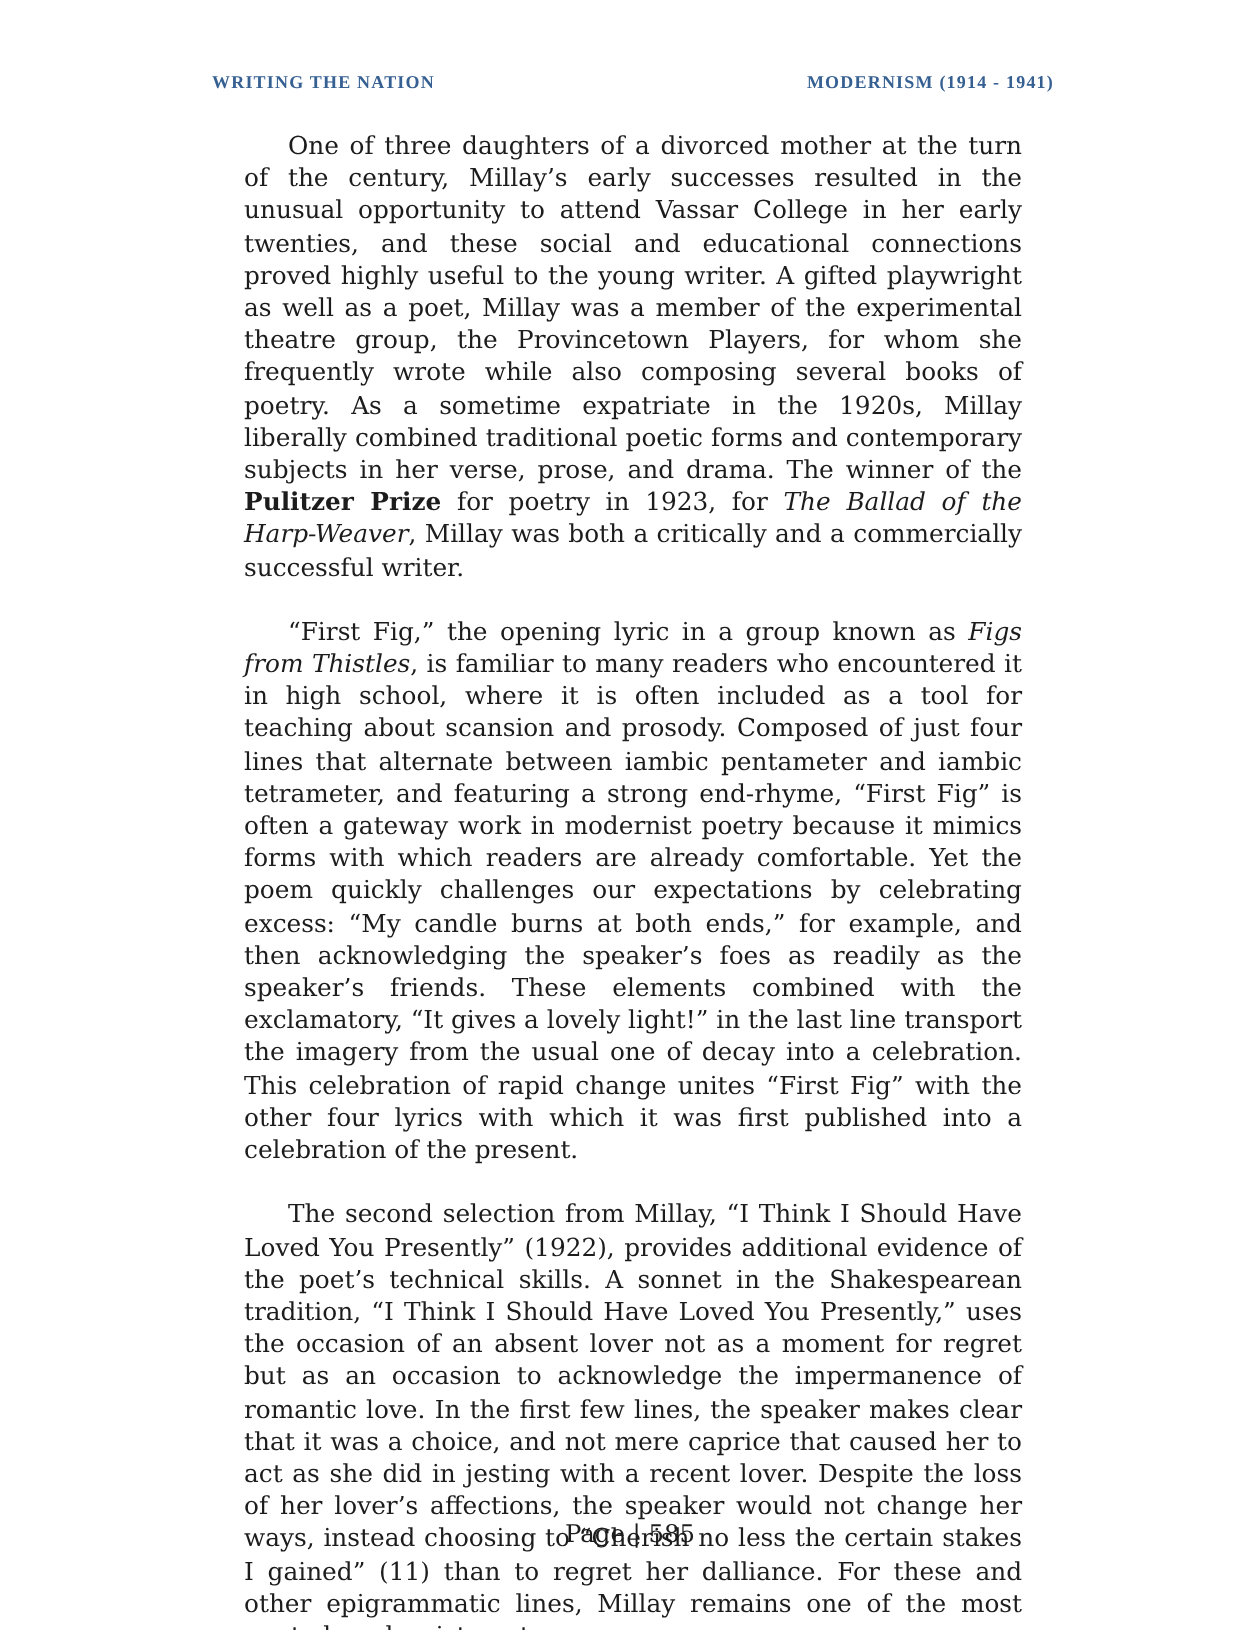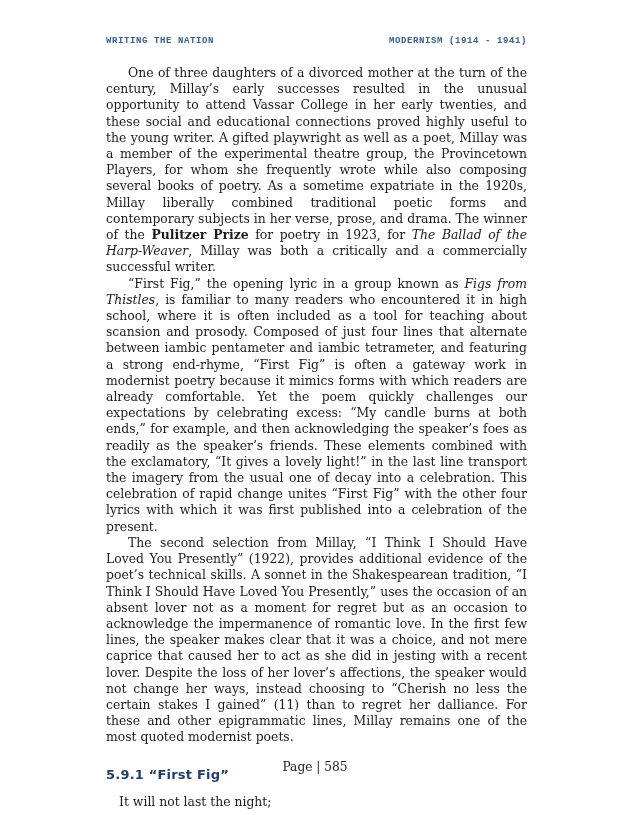--- a/index.html
+++ b/index.html
@@ -12,29 +12,29 @@
     box-sizing: border-box;
     padding: 36px 103px 0 106px;
     overflow: hidden;
     font-family: "DejaVu Serif", "Liberation Serif", serif;
     color: #1c1c1c;
   }
   .page-header {
     display: flex;
     justify-content: space-between;
     align-items: flex-start;
-    font-family: Liberation Mono, monospace;
+    font-family: Liberation Serif, serif;
     font-size: 9px;
     font-weight: 700;
     letter-spacing: 0.6px;
     color: #366092;
   }
   .content { margin-top: 19px; }
   .body-para {
-    margin: 0;
+    margin: 16px;
     font-size: 12.4px;
     line-height: 16.2px;
     text-align: justify;
     text-indent: 22px;
   }
   .section-heading {
     margin: 21px 0 12px 0;
     font-family: "DejaVu Sans", "Liberation Sans", sans-serif;
     font-size: 13px;
     font-weight: 700;

